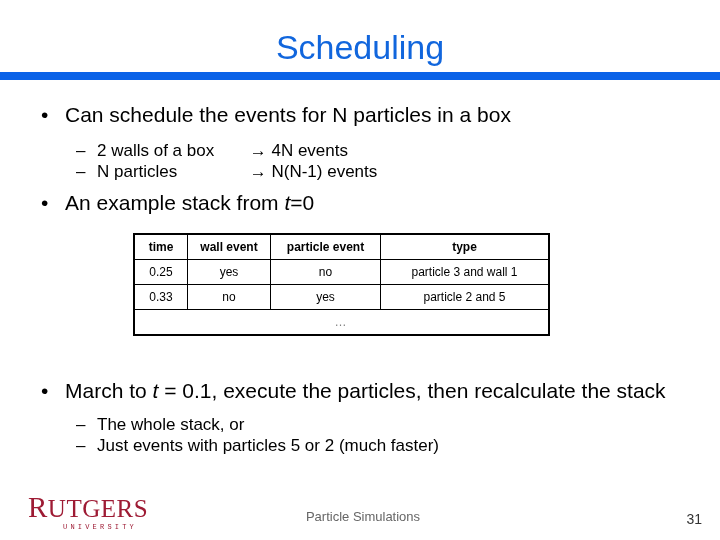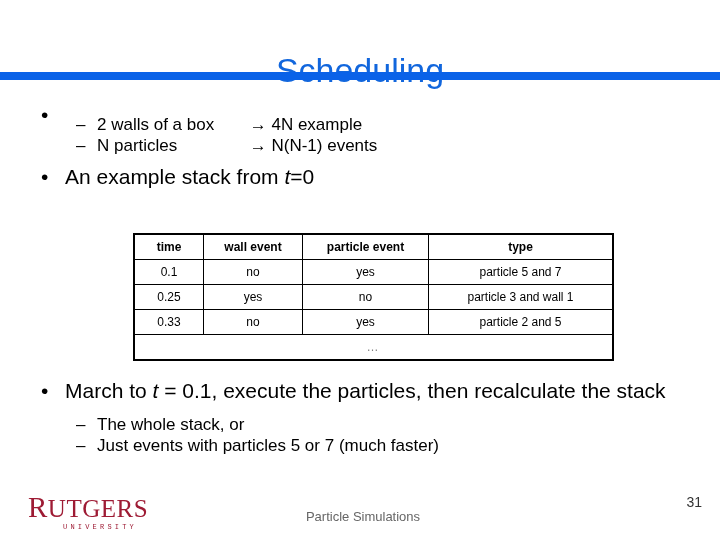--- a/index.html
+++ b/index.html
@@ -22,21 +22,20 @@
     top: 26px;
     left: 0;
     width: 720px;
     text-align: center;
     font-size: 34px;
     line-height: 42px;
     color: #1166dd;
     font-weight: normal;
     letter-spacing: 0px;
     white-space: nowrap;
-    margin-top: 23px;
   }
   #title-rule {
     position: absolute;
     top: 72px;
     left: 0;
     width: 720px;
     height: 8px;
     background: #0a62e8;
   }
 
@@ -100,21 +99,21 @@
     border: 2px solid #000000;
     table-layout: fixed;
     width: 394px;
     background: #ffffff;
   }
   table#stack-table td, table#stack-table th {
     border: 1px solid #000000;
     font-size: 12px;
     line-height: 14px;
     text-align: center;
-    padding: 5px 10px;
+    padding: 5px 2px;
     font-weight: normal;
   }
   table#stack-table thead th {
     font-weight: bold;
   }
   .c-time     { width: 48px; }
   .c-wall     { width: 78px; }
   .c-particle { width: 105px; }
   .c-type     { width: 163px; }
   .ellipsis-cell {
@@ -166,46 +165,47 @@
     top: 509px;
     left: 3px;
     width: 720px;
     text-align: center;
     font-size: 13px;
     line-height: 16px;
     color: #666666;
   }
   #footer-page {
     position: absolute;
-    top: 494px;
+    top: 511px;
     right: 18px;
     font-size: 14px;
     line-height: 16px;
     color: #333333;
   }
 </style>
 </head>
 <body>
 
 <div id="slide-title">Scheduling</div>
 
 <div id="title-rule"></div>
 
 <div id="body-area">
 
   <div class="bullet-l1">
     <span class="marker">•</span>
+    <span>Can schedule the events for N particles in a box</span>
   </div>
 
   <div class="gap-a"></div>
 
   <div class="bullet-l2">
     <span class="marker">–</span>
     <span class="col-a">2 walls of a box</span>
-    <span class="col-b">→ 4N example</span>
+    <span class="col-b">→ 4N events</span>
   </div>
 
   <div class="bullet-l2">
     <span class="marker">–</span>
     <span class="col-a">N particles</span>
     <span class="col-b">→ N(N-1) events</span>
   </div>
 
   <div class="gap-b"></div>
 
@@ -220,26 +220,20 @@
     <thead>
       <tr>
         <th class="c-time">time</th>
         <th class="c-wall">wall event</th>
         <th class="c-particle">particle event</th>
         <th class="c-type">type</th>
       </tr>
     </thead>
     <tbody>
       <tr>
-        <td>0.1</td>
-        <td>no</td>
-        <td>yes</td>
-        <td>particle 5 and 7</td>
-      </tr>
-      <tr>
         <td>0.25</td>
         <td>yes</td>
         <td>no</td>
         <td>particle 3 and wall 1</td>
       </tr>
       <tr>
         <td>0.33</td>
         <td>no</td>
         <td>yes</td>
         <td>particle 2 and 5</td>
@@ -259,21 +253,21 @@
 
   <div class="gap-b"></div>
 
   <div class="bullet-l2">
     <span class="marker">–</span>
     <span>The whole stack, or</span>
   </div>
 
   <div class="bullet-l2">
     <span class="marker">–</span>
-    <span>Just events with particles 5 or 7 (much faster)</span>
+    <span>Just events with particles 5 or 2 (much faster)</span>
   </div>
 </div>
 
 <div id="footer-logo">
   <div id="logo-word"><span class="cap">R</span><span>UTGERS</span></div>
   <div id="logo-sub">UNIVERSITY</div>
 </div>
 
 <div id="footer-center">Particle Simulations</div>
 

